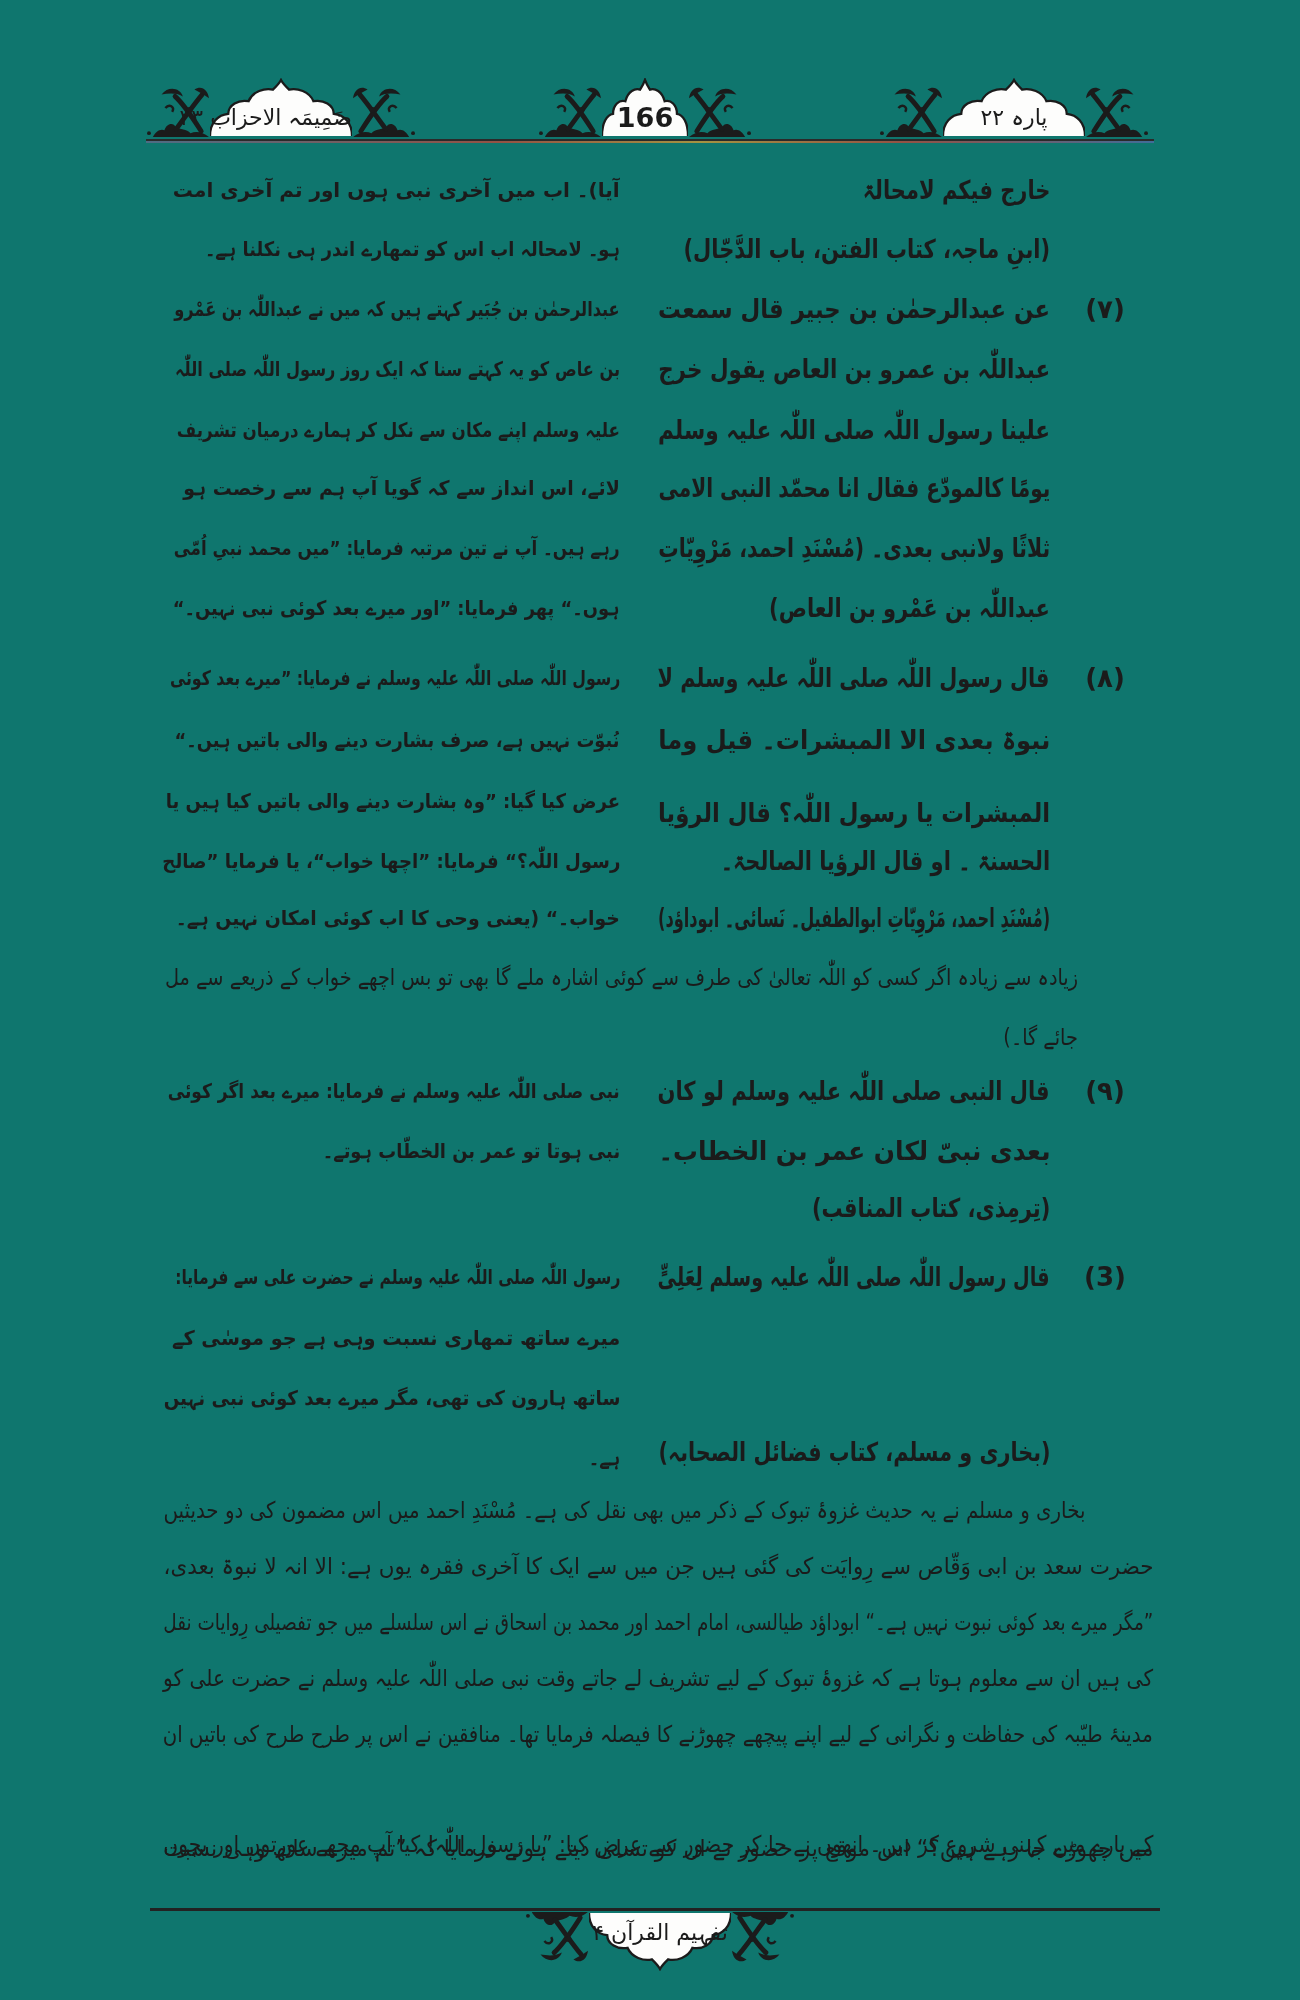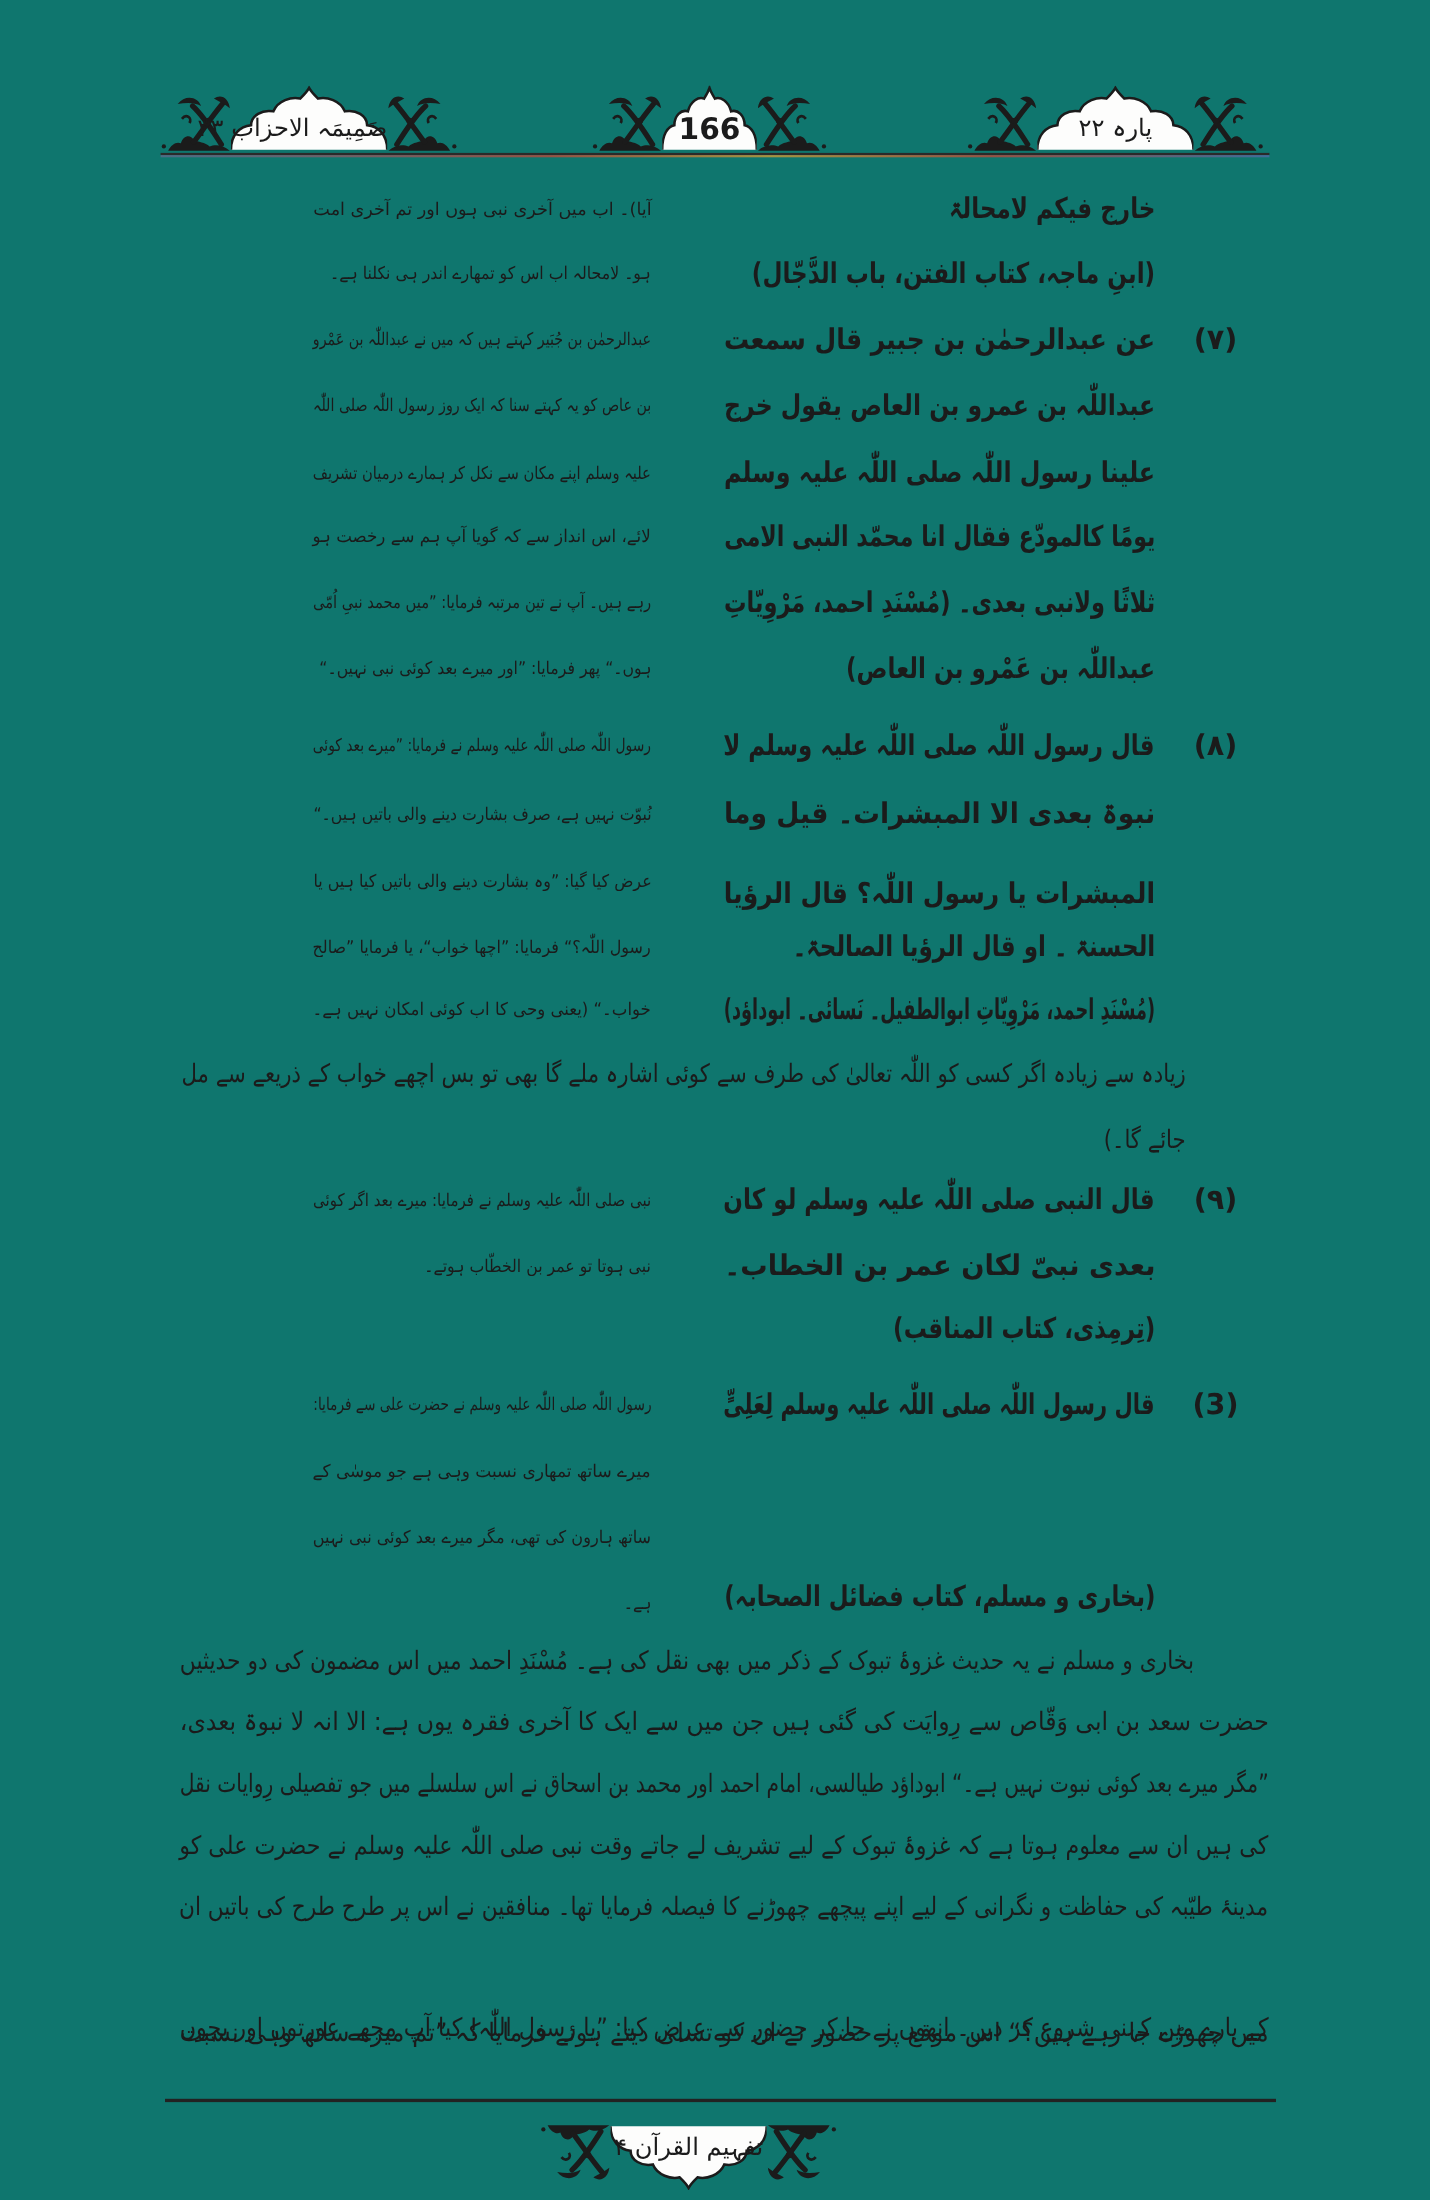--- a/index.html
+++ b/index.html
@@ -46,21 +46,21 @@
     .ln {
       position: absolute;
       height: 50px;
       line-height: 50px;
       direction: rtl;
       text-align: right;
       white-space: nowrap;
     }
     .ln .t { display: inline-block; transform-origin: 100% 50%; }
     .ar { left: 658px; width: 392px; font-size: 26px; font-weight: bold; }
-    .ur { left: 150px; width: 442px; font-size: 16px; }
+    .ur { left: 178px; width: 442px; font-size: 20px; font-weight: bold; }
     .num { left: 1076px; width: 58px; text-align: center; font-size: 26px; font-weight: bold; }
     .num .t { transform-origin: 50% 50%; }
     .note { left: 165px; width: 913px; font-size: 23px; }
     .cm { left: 163px; width: 990px; font-size: 23px; }
     .cm.first { width: 922px; }
   </style>
 </head>
 <body>
 
 <svg width="0" height="0" style="position:absolute" aria-hidden="true">
@@ -196,21 +196,21 @@
 
   <div class="ln cm first j" style="top:1485px"><span class="t" style="transform: scaleX(0.8605);">بخاری و مسلم نے یہ حدیث غزوۂ تبوک کے ذکر میں بھی نقل کی ہے۔ مُسْنَدِ احمد میں اس مضمون کی دو حدیثیں</span></div>
   <div class="ln cm j" style="top:1541px"><span class="t" style="transform: scaleX(0.9318);">حضرت سعد بن ابی وَقّاص سے رِوایَت کی گئی ہیں جن میں سے ایک کا آخری فقرہ یوں ہے: الا انہ لا نبوۃ بعدی،</span></div>
   <div class="ln cm j" style="top:1597px"><span class="t" style="transform: scaleX(0.7988);">”مگر میرے بعد کوئی نبوت نہیں ہے۔“ ابوداؤد طیالسی، امام احمد اور محمد بن اسحاق نے اس سلسلے میں جو تفصیلی رِوایات نقل</span></div>
   <div class="ln cm j" style="top:1653px"><span class="t" style="transform: scaleX(0.8761);">کی ہیں ان سے معلوم ہوتا ہے کہ غزوۂ تبوک کے لیے تشریف لے جاتے وقت نبی صلی اللّٰہ علیہ وسلم نے حضرت علی کو</span></div>
   <div class="ln cm j" style="top:1709px"><span class="t" style="transform: scaleX(0.8566);">مدینۂ طیّبہ کی حفاظت و نگرانی کے لیے اپنے پیچھے چھوڑنے کا فیصلہ فرمایا تھا۔ منافقین نے اس پر طرح طرح کی باتیں ان</span></div>
   <div class="ln cm j" style="top:1819px"><span class="t" style="transform: scaleX(0.8821);">کے بارے میں کہنی شروع کر دیں۔ انھوں نے جا کر حضور سے عرض کیا: ”یا رسول اللّٰہ! کیا آپ مجھے عورتوں اور بچوں</span></div>
   <div class="ln cm j" style="top:1823px"><span class="t" style="transform: scaleX(0.9516);">میں چھوڑے جا رہے ہیں؟“ اس موقع پر حضور نے ان کو تسلی دیتے ہوئے فرمایا کہ ”تم میرے ساتھ وہی نسبت</span></div>
 
   <div class="rule-bottom"></div>
-  <div class="cart inv" style="left:490px; top:1911px; width:272px;margin-top:20px;">
+  <div class="cart inv" style="left:524px; top:1911px; width:272px;">
     <div class="fl">
         <svg viewBox="0 0 65 62">
           <use href="#flourish-shape"></use>
         </svg>
       </div>
     <div class="arch">
       <svg viewBox="0 0 140 62" preserveAspectRatio="none">
           <use href="#arch-shape"></use>
         </svg>
       <div class="label">تفہیم القرآن ۴</div>

